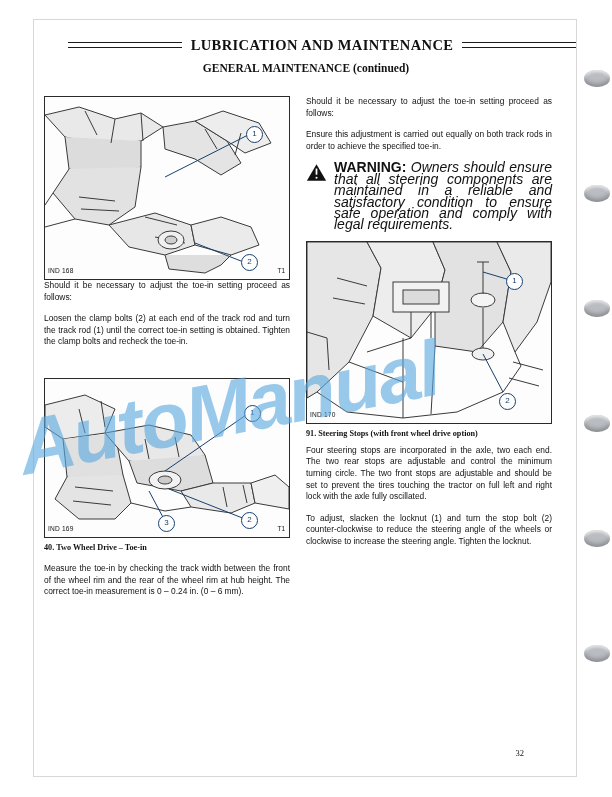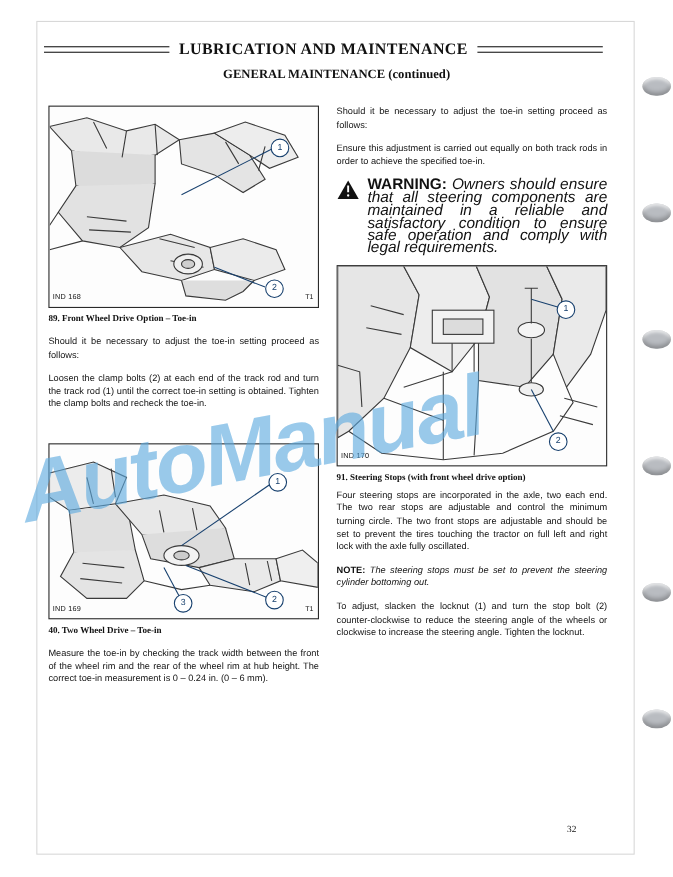--- a/index.html
+++ b/index.html
@@ -41,21 +41,21 @@
     width: 26px;
     height: 17px;
     border-radius: 13px / 9px;
     background: #b9bcc1;
     box-shadow: inset 0 -3px 4px rgba(0,0,0,0.25), inset 0 2px 3px rgba(255,255,255,0.7);
   }
 
   
   .header {
     position: absolute;
-    left: 40px;
+    left: 68px;
     top: 34px;
     width: 508px;
     height: 22px;
     display: flex;
     align-items: center;
     justify-content: center;
   }
   .header .rule {
     flex: 1 1 auto;
     height: 4px;
@@ -262,21 +262,20 @@
         <g stroke="#17406e" stroke-width="1" fill="none">
           <path d="M120 80 L203 38"></path>
           <path d="M150 146 L196 164"></path>
         </g>
       </svg>
       <div class="callout" style="left:201px; top:29px;">1</div>
       <div class="callout" style="left:196px; top:157px;">2</div>
       <div class="fig-tag">IND 168</div>
       <div class="fig-tag-r">T1</div>
     </div>
-    <div class="caption">89.  Front Wheel Drive Option – Toe-in</div>
 
     <p class="para">Should it be necessary to adjust the toe-in setting proceed as follows:</p>
     <p class="para" style="margin-bottom:30px;">Loosen the clamp bolts (2) at each end of the track rod and turn the track rod (1) until the correct toe-in setting is obtained. Tighten the clamp bolts and recheck the toe-in.</p>
 
     <div class="figbox" style="height:158px;">
       <svg class="art" width="244" height="158" viewBox="0 0 244 158">
         <g fill="none" stroke="#3a3a3a" stroke-width="1">
           <path d="M0 26 L40 16 L70 30 L60 54 L18 60 L0 48 Z" fill="#ececec"></path>
           <path d="M18 60 L22 98 L56 108 L78 96 L70 54" fill="#e0e0e0"></path>
           <path d="M60 54 L104 46 L146 56 L160 76 L130 88 L84 82 Z" fill="#e8e8e8"></path>
@@ -353,24 +352,20 @@
         </g>
       </svg>
       <div class="callout" style="left:199px; top:31px;">1</div>
       <div class="callout" style="left:192px; top:151px;">2</div>
       <div class="fig-tag">IND 170</div>
     </div>
     <div class="caption" style="margin-bottom:6px;">91.  Steering Stops (with front wheel drive option)</div>
 
     <p class="para">Four steering stops are incorporated in the axle, two each end. The two rear stops are adjustable and control the minimum turning circle. The two front stops are adjustable and should be set to prevent the tires touching the tractor on full left and right lock with the axle fully oscillated.</p>
 
-    <div class="note-text para">
-      <b>NOTE:</b>
-      <span>The steering stops must be set to prevent the steering cylinder bottoming out.</span>
-    </div>
 
     <p class="para">To adjust, slacken the locknut (1) and turn the stop bolt (2) counter-clockwise to reduce the steering angle of the wheels or clockwise to increase the steering angle. Tighten the locknut.</p>
   </div>
 
   <div class="watermark">AutoManual</div>
 
   <div class="pagenum">32</div>
 </div>
 
 </body></html>

